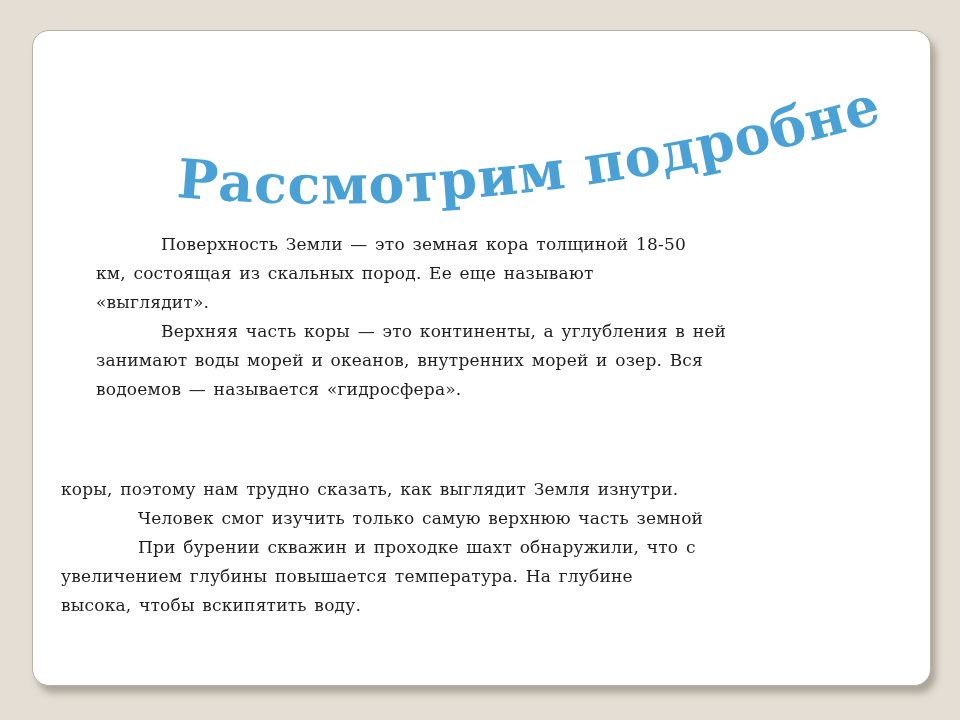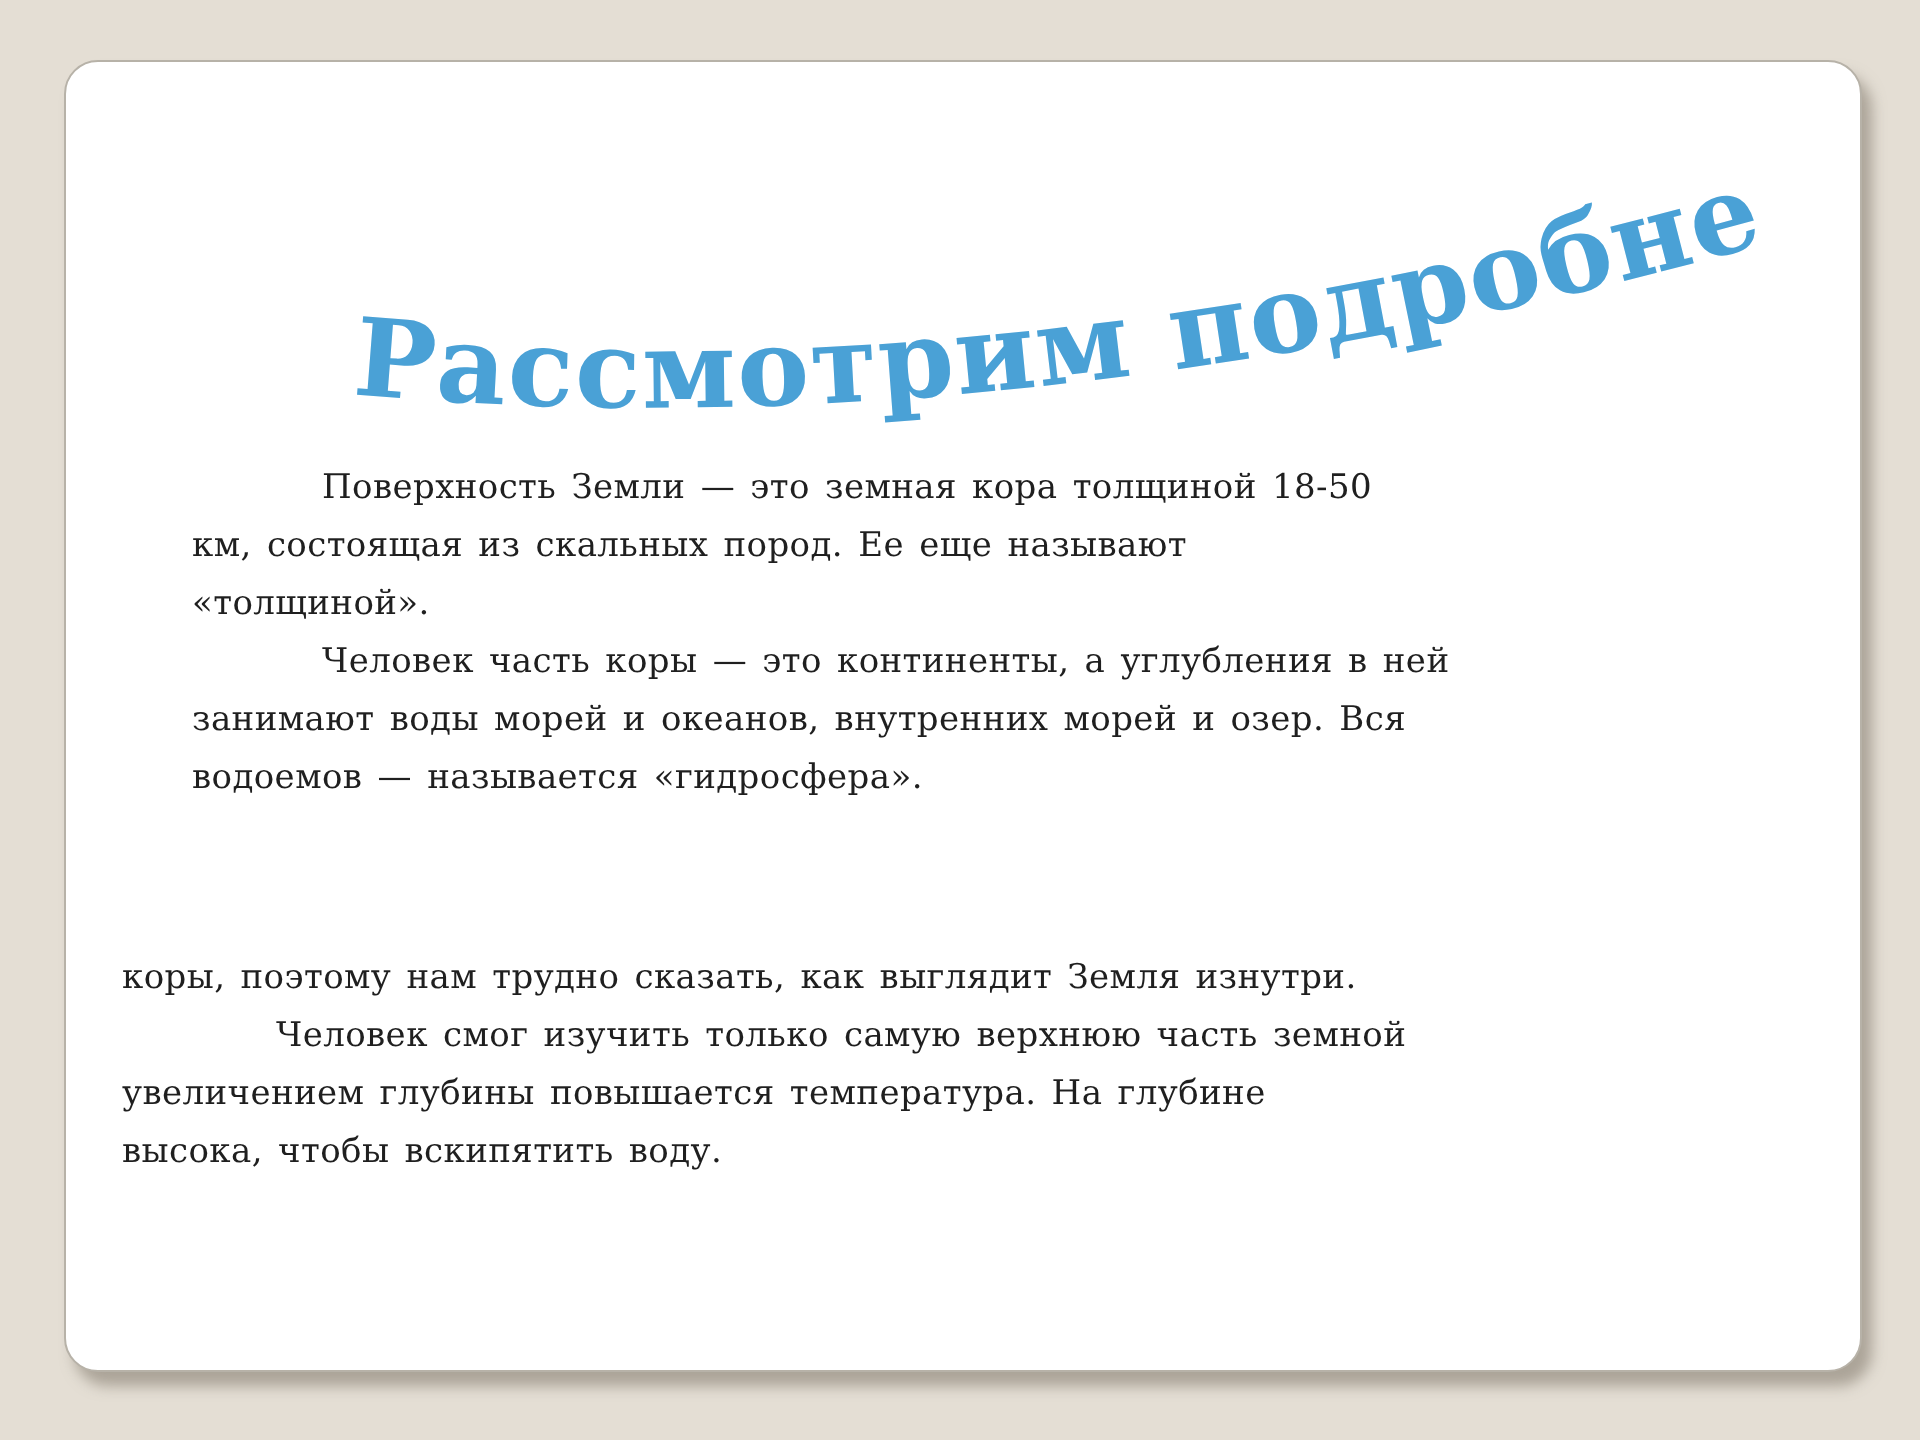--- a/index.html
+++ b/index.html
@@ -84,34 +84,35 @@
       </defs>
       <text fill="#4aa1d6">
         <textPath href="#titlePath" startOffset="0">Рассмотрим подробнее</textPath>
       </text>
     </svg>
 
     <div class="text-block block-a">
       <div class="para">
         <div class="line indent">Поверхность Земли — это земная кора толщиной 18-50</div>
         <div class="line">км, состоящая из скальных пород. Ее еще называют</div>
-        <div class="line">«толщиной».</div>
+        <div class="line">«выглядит».</div>
       </div>
       <div class="para">
-        <div class="line indent">Человек часть коры — это континенты, а углубления в ней</div>
+        <div class="line indent">Верхняя часть коры — это континенты, а углубления в ней</div>
         <div class="line">занимают воды морей и океанов, внутренних морей и озер. Вся</div>
         <div class="line">водоемов — называется «гидросфера».</div>
       </div>
     </div>
 
     <div class="text-block block-b">
       <div class="para">
         <div class="line">коры, поэтому нам трудно сказать, как выглядит Земля изнутри.</div>
         <div class="line indent">Человек смог изучить только самую верхнюю часть земной</div>
       </div>
       <div class="para">
+        <div class="line indent">При бурении скважин и проходке шахт обнаружили, что с</div>
         <div class="line">увеличением глубины повышается температура. На глубине</div>
         <div class="line">высока, чтобы вскипятить воду.</div>
       </div>
     </div>
 
   </div>
 </div>
 
 </body></html>

